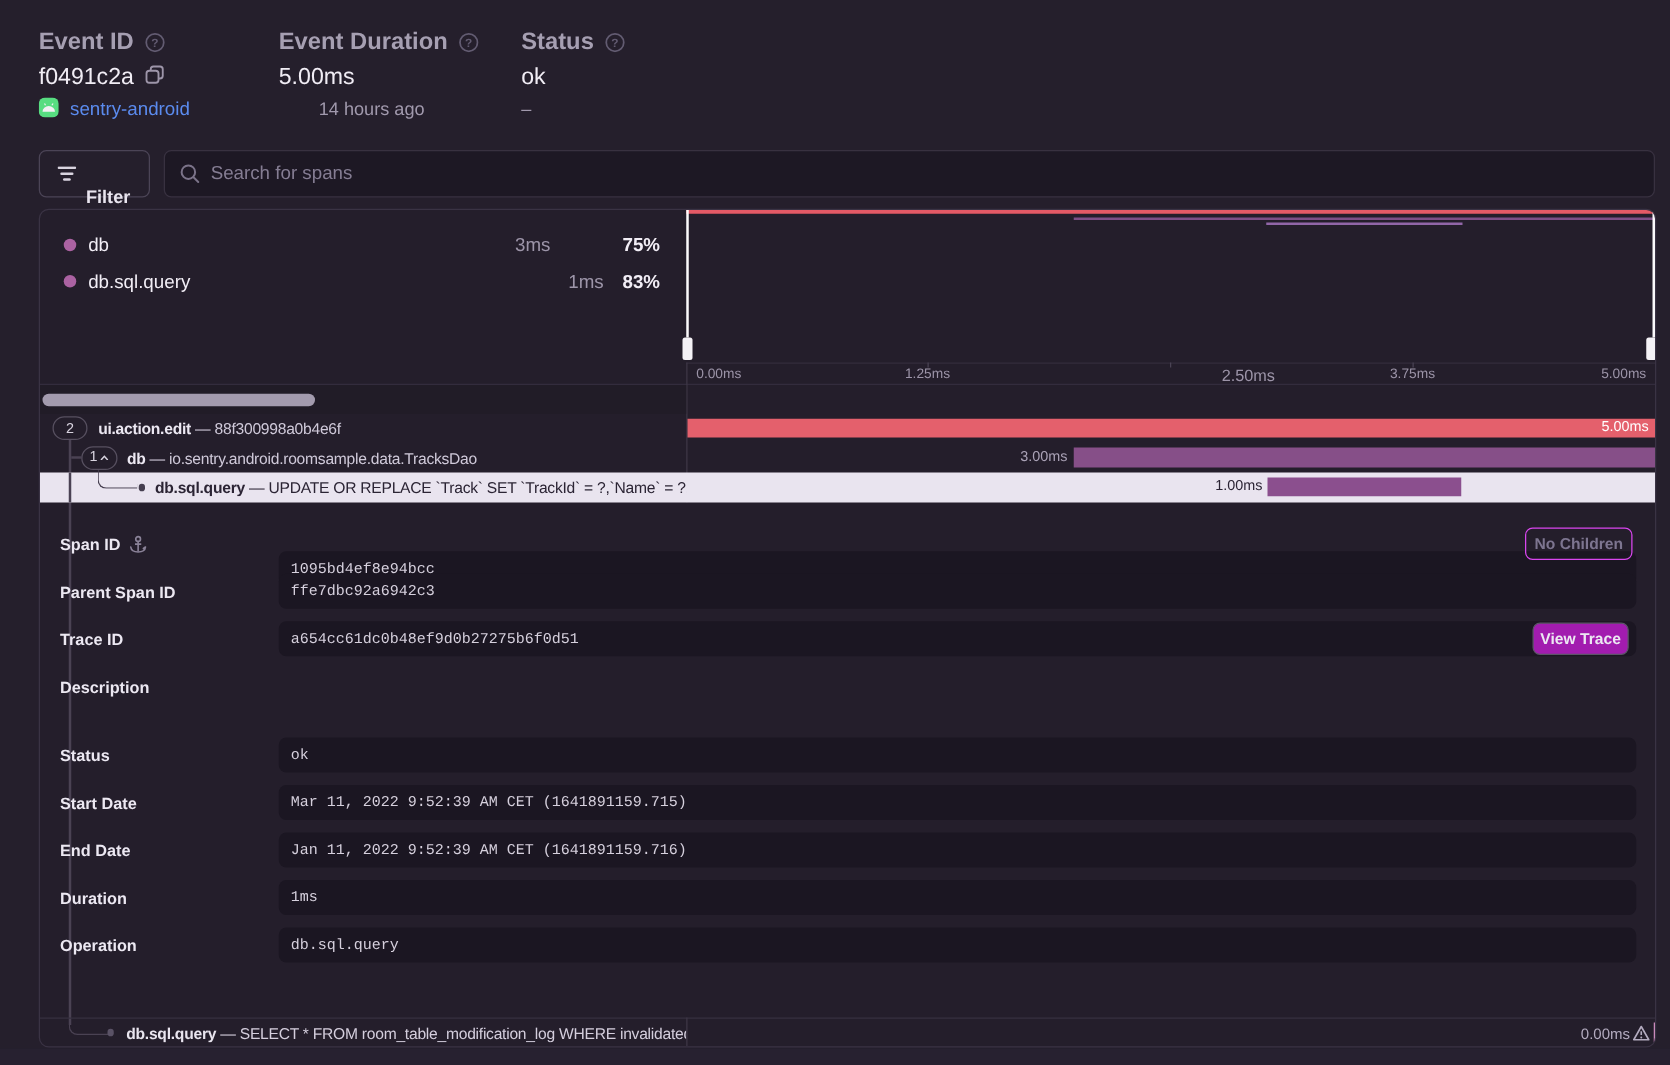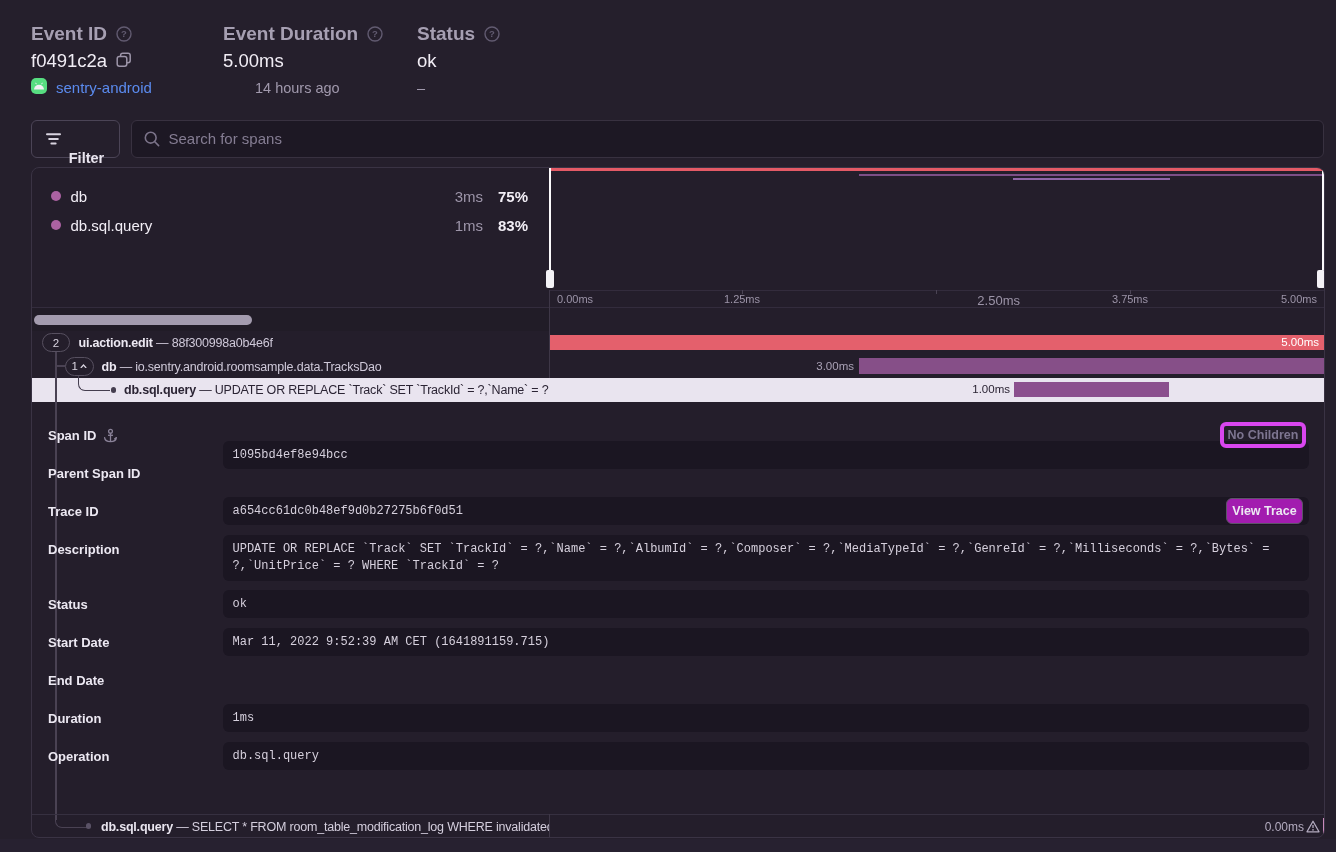--- a/index.html
+++ b/index.html
@@ -70,21 +70,21 @@
     <circle cx="6.7" cy="6.7" r="5.4" fill="none" stroke="#7b7389" stroke-width="1.6"></circle>
     <line x1="10.8" y1="10.8" x2="14.6" y2="14.6" stroke="#7b7389" stroke-width="1.6" stroke-linecap="round"></line>
   </svg>
   <span style="margin-left:9px;font-size:15px;color:#857d93;">Search for spans</span>
 </div>
 
 <div class="abs" id="panel" style="left:31px;top:167px;width:1294px;height:671px;border:1px solid #3a3344;border-radius:8px;background:#241e2b;overflow:hidden;">
 
   <div class="abs" style="left:19px;top:23px;width:10px;height:10px;border-radius:50%;background:#ab62a2;"></div>
   <div class="abs" style="left:38.5px;top:20px;font-size:15px;color:#f2eef6;">db</div>
-  <div class="abs" style="left:380px;top:20px;width:71px;text-align:right;font-size:15px;color:#9d95a9;">3ms</div>
+  <div class="abs" style="left:380px;top:20px;width:71px;font-size:15px;color:#9d95a9;">3ms</div>
   <div class="abs" style="left:450px;top:20px;width:46px;text-align:right;font-size:15px;font-weight:bold;color:#f2eef6;">75%</div>
   <div class="abs" style="left:19px;top:51.5px;width:10px;height:10px;border-radius:50%;background:#ab62a2;"></div>
   <div class="abs" style="left:38.5px;top:48.5px;font-size:15px;color:#f2eef6;">db.sql.query</div>
   <div class="abs" style="left:380px;top:48.5px;width:71px;text-align:right;font-size:15px;color:#9d95a9;">1ms</div>
   <div class="abs" style="left:450px;top:48.5px;width:46px;text-align:right;font-size:15px;font-weight:bold;color:#f2eef6;">83%</div>
 
   <div class="abs" style="left:517px;top:0px;width:775px;height:2.5px;background:#e45a66;"></div>
   <div class="abs" style="left:826.5px;top:6px;width:465.5px;height:2px;background:#7d4f87;"></div>
   <div class="abs" style="left:981px;top:9.5px;width:157px;height:2px;background:#9166a8;"></div>
 
@@ -137,38 +137,39 @@
   <div class="abs dlabel" style="top:253px;height:28px;">
       <span>Span ID</span>
     <svg style="margin-left:7px;" width="15" height="15" viewBox="0 0 15 15">
       <circle cx="7.5" cy="3.2" r="1.9" fill="none" stroke="#8a8298" stroke-width="1.3"></circle>
       <line x1="7.5" y1="5.1" x2="7.5" y2="13.2" stroke="#8a8298" stroke-width="1.3"></line>
       <line x1="5" y1="7.3" x2="10" y2="7.3" stroke="#8a8298" stroke-width="1.3"></line>
       <path d="M 1.6 9.6 C 1.9 12.2 4.2 13.6 7.5 13.6 C 10.8 13.6 13.1 12.2 13.4 9.6 L 11.7 10.8" fill="none" stroke="#8a8298" stroke-width="1.3" stroke-linecap="round" stroke-linejoin="round"></path>
     </svg>
   </div>
   <div class="abs dinput mono" style="top:253px;height:28px;margin-top:20px;">1095bd4ef8e94bcc</div>
-  <div class="abs" style="left:1188px;top:254px;width:86px;height:26px;border:4px solid #d946ef;border-radius:6px;display:flex;align-items:center;justify-content:center;font-size:12.5px;font-weight:bold;color:#7d7590;">No Children</div>
+  <div class="abs" style="left:1188px;top:254px;width:86px;height:26px;border:1px solid #d946ef;border-radius:6px;display:flex;align-items:center;justify-content:center;font-size:12.5px;font-weight:bold;color:#7d7590;">No Children</div>
 
   <div class="abs dlabel" style="top:291px;height:28px;">Parent Span ID</div>
+  <div class="abs dinput mono" style="top:291px;height:28px;">ffe7dbc92a6942c3</div>
 
   <div class="abs dlabel" style="top:329px;height:28px;">Trace ID</div>
   <div class="abs dinput mono" style="top:329px;height:28px;">a654cc61dc0b48ef9d0b27275b6f0d51</div>
   <div class="abs" style="left:1194px;top:330px;width:77px;height:26px;border:1px solid #5c5568;border-radius:6px;background:#a21caf;display:flex;align-items:center;justify-content:center;font-size:12.5px;font-weight:bold;color:#ece8f2;">View Trace</div>
 
   <div class="abs dlabel" style="top:367px;height:28px;">Description</div>
-  <div class="abs dinput mono" style="top:367px;height:46px;align-items:flex-start;padding-top:6px;line-height:17px;">UPDATE OR REPLACE `Track` SET `TrackId` = ?,`Name` = ?,`AlbumId` = ?,`Composer` = ?,`MediaTypeId` = ?,`GenreId` = ?,`Milliseconds` = ?,`Bytes` =<br>?,`UnitPrice` = ? WHERE `TrackId` = ?</div>
 
   <div class="abs dlabel" style="top:422px;height:28px;">Status</div>
   <div class="abs dinput mono" style="top:422px;height:28px;">ok</div>
 
   <div class="abs dlabel" style="top:460px;height:28px;">Start Date</div>
   <div class="abs dinput mono" style="top:460px;height:28px;">Mar 11, 2022 9:52:39 AM CET (1641891159.715)</div>
 
   <div class="abs dlabel" style="top:498px;height:28px;">End Date</div>
+  <div class="abs dinput mono" style="top:498px;height:28px;">Jan 11, 2022 9:52:39 AM CET (1641891159.716)</div>
 
   <div class="abs dlabel" style="top:536px;height:28px;">Duration</div>
   <div class="abs dinput mono" style="top:536px;height:28px;">1ms</div>
 
   <div class="abs dlabel" style="top:574px;height:28px;">Operation</div>
   <div class="abs dinput mono" style="top:574px;height:28px;">db.sql.query</div>
 
   <div class="abs" style="left:0px;top:646px;width:1292px;height:1px;background:#363040;"></div>
   <div class="abs" style="left:23.2px;top:652px;width:31.5px;height:7.5px;border-left:1.5px solid #4a4253;border-bottom:1.5px solid #4a4253;border-bottom-left-radius:7px;"></div>
   <div class="abs" style="left:53.7px;top:655.2px;width:5.6px;height:5.6px;border-radius:50%;background:#5a5266;"></div>

